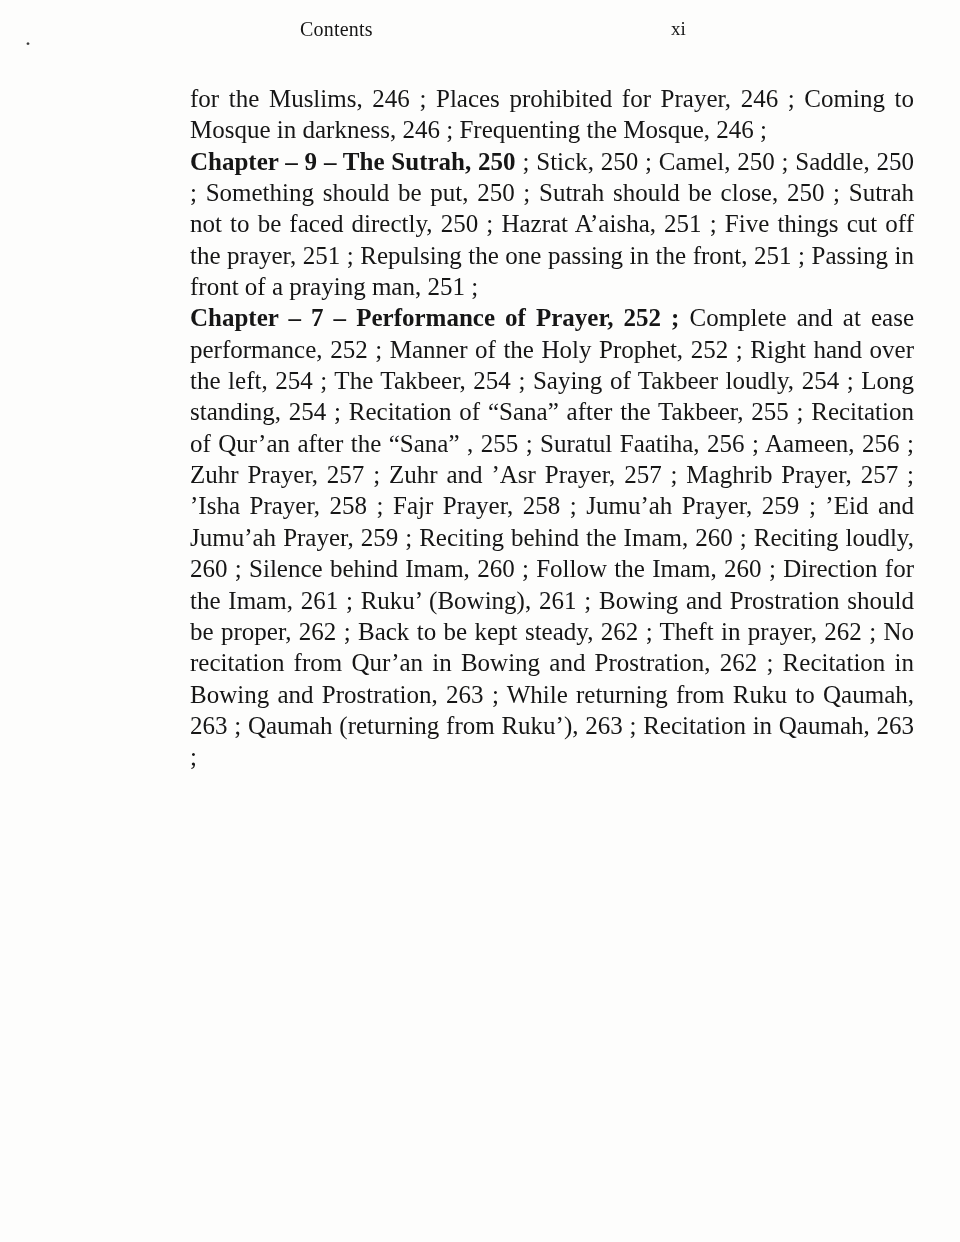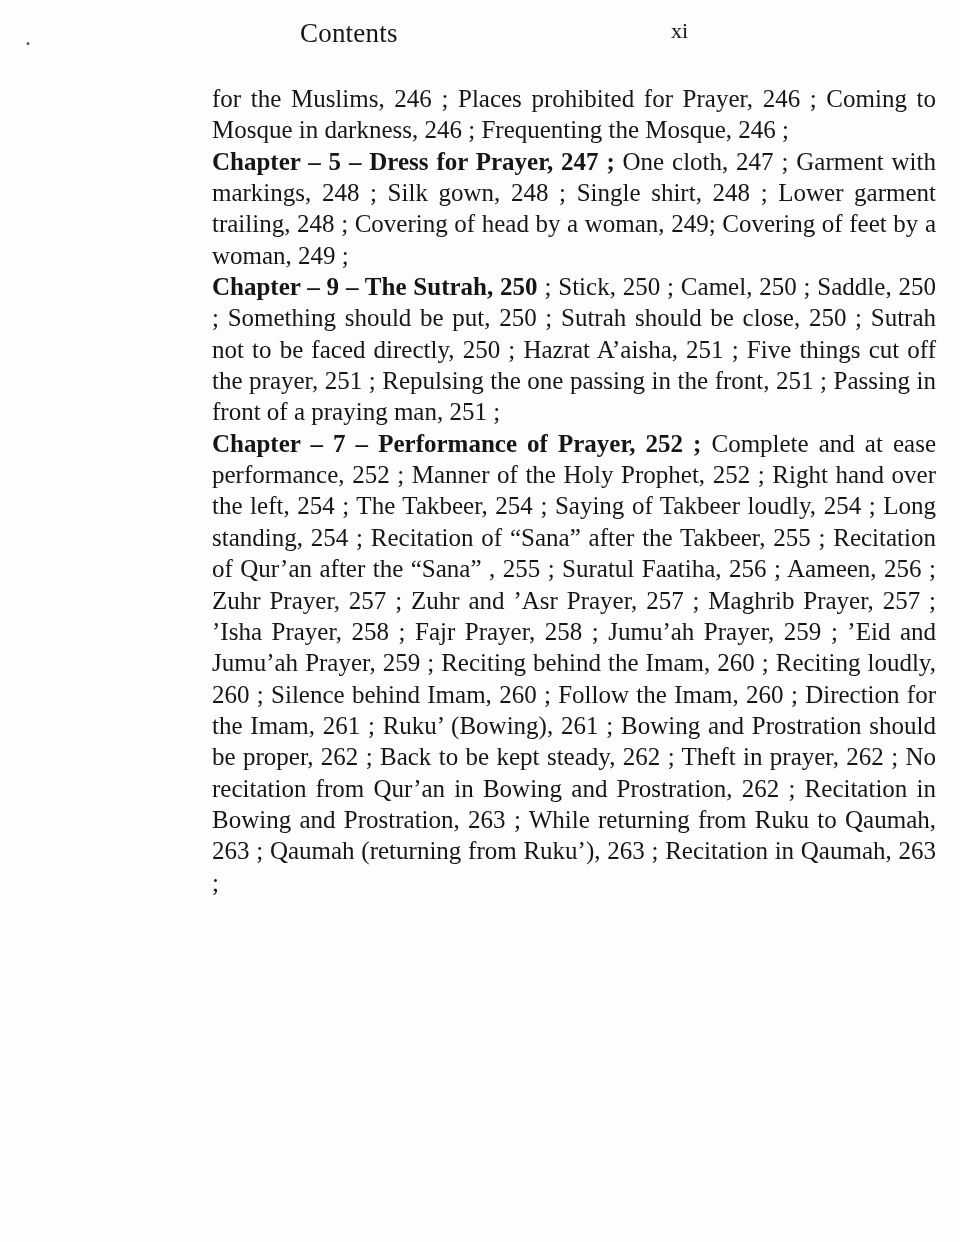--- a/index.html
+++ b/index.html
@@ -20,32 +20,32 @@
     position: absolute;
     left: 25px;
     top: 24px;
     font-size: 24px;
     color: #3a3a3a;
   }
   .header-title {
     position: absolute;
     left: 300px;
     top: 18px;
-    font-size: 27px;
+    font-size: 20px;
     letter-spacing: 0.2px;
   }
   .header-pagenum {
     position: absolute;
     left: 671px;
     top: 18px;
-    font-size: 22px;
+    font-size: 19px;
   }
   .toc-block {
     position: absolute;
-    left: 212px;
+    left: 190px;
     top: 83px;
     width: 724px;
     font-size: 25px;
     line-height: 31.35px;
     text-align: justify;
     text-justify: inter-word;
   }
   .toc-block p {
     margin: 0;
     padding: 0;
@@ -57,17 +57,16 @@
 </head>
 <body>
 
 <div class="page">
   <span class="stray-dot">.</span>
   <span class="header-title">Contents</span>
   <span class="header-pagenum">xi</span>
 
   <div class="toc-block" id="toc-block">
       <p><span class="seg-regular">for the Muslims, 246 ; Places prohibited for Prayer, 246 ; Coming to Mosque in darkness, 246 ; Frequenting the Mosque, 246 ;</span></p>
-      <p><span class="seg-bold">Chapter – 5 – Dress for Prayer, 247 ; </span><span class="seg-regular">One cloth, 247 ; Garment with markings, 248 ; Silk gown, 248 ; Single shirt, 248 ; Lower garment trailing, 248 ; Covering of head by a woman, 249; Covering of feet by a woman, 249 ;</span></p>
       <p><span class="seg-bold">Chapter – 9 – The Sutrah, 250</span><span class="seg-regular"> ; Stick, 250 ; Camel, 250 ; Saddle, 250 ; Something should be put, 250 ; Sutrah should be close, 250 ; Sutrah not to be faced directly, 250 ; Hazrat A’aisha, 251 ; Five things cut off the prayer, 251 ; Repulsing the one passing in the front, 251 ; Passing in front of a praying man, 251 ;</span></p>
       <p><span class="seg-bold">Chapter – 7 – Performance of Prayer, 252 ; </span><span class="seg-regular">Complete and at ease performance, 252 ; Manner of the Holy Prophet, 252 ; Right hand over the left, 254 ; The Takbeer, 254 ; Saying of Takbeer loudly, 254 ; Long standing, 254 ; Recitation of “Sana” after the Takbeer, 255 ; Recitation of Qur’an after the “Sana” , 255 ; Suratul Faatiha, 256 ; Aameen, 256 ; Zuhr Prayer, 257 ; Zuhr and ’Asr Prayer, 257 ; Maghrib Prayer, 257 ; ’Isha Prayer, 258 ; Fajr Prayer, 258 ; Jumu’ah Prayer, 259 ; ’Eid and Jumu’ah Prayer, 259 ; Reciting behind the Imam, 260 ; Reciting loudly, 260 ; Silence behind Imam, 260 ; Follow the Imam, 260 ; Direction for the Imam, 261 ; Ruku’ (Bowing), 261 ; Bowing and Prostration should be proper, 262 ; Back to be kept steady, 262 ; Theft in prayer, 262 ; No recitation from Qur’an in Bowing and Prostration, 262 ; Recitation in Bowing and Prostration, 263 ; While returning from Ruku to Qaumah, 263 ; Qaumah (returning from Ruku’), 263 ; Recitation in Qaumah, 263 ;</span></p>
     </div>
 </div>
 
 </body></html>

